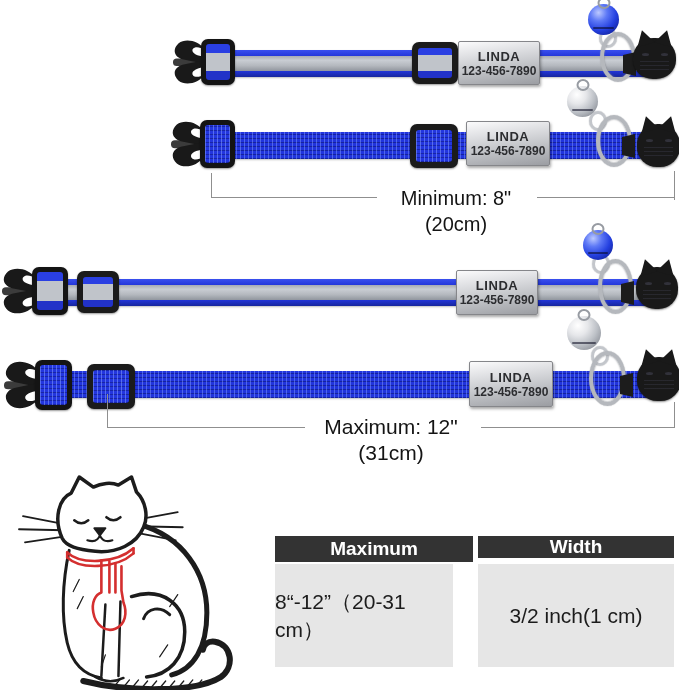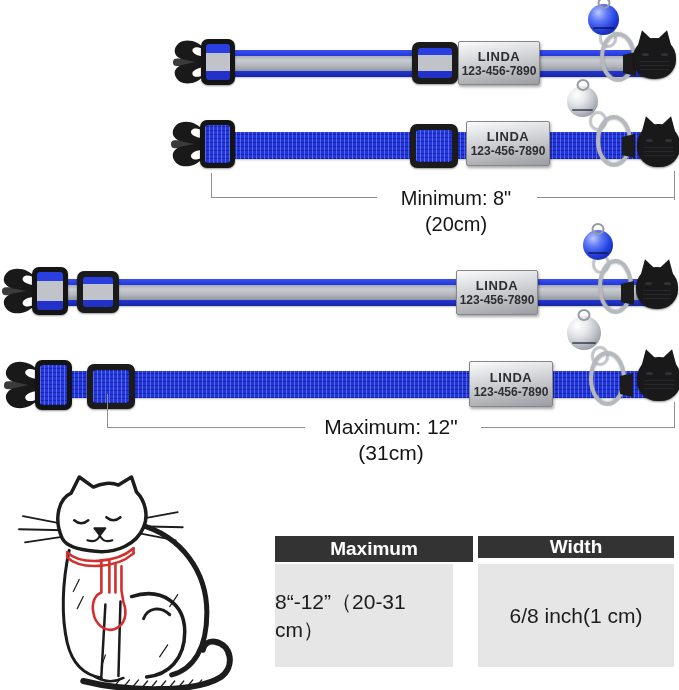--- a/index.html
+++ b/index.html
@@ -261,16 +261,16 @@
       <path d="M50,78 L50,83 M116,74 L116,79"></path>
       <path d="M84,86 L84,118 C78,120 74,128 76,138 C78,150 88,158 98,154 C108,150 110,138 106,128 L104,116 L104,92"></path>
       <path d="M92,87 L92,118 M98,89 L98,118"></path>
     </g>
   </svg>
 
   <div>
     <div class="spec-header" style="left:275px;top:536px;width:198px;height:26px;">Maximum</div>
     <div class="spec-header" style="left:478px;top:536px;width:196px;height:22px;">Width</div>
     <div class="spec-cell" style="left:275px;top:564px;width:178px;height:103px;">8“-12”（20-31 cm）</div>
-    <div class="spec-cell" style="left:478px;top:564px;width:196px;height:103px;">6/8 inch(1 cm)</div>
+    <div class="spec-cell" style="left:478px;top:564px;width:196px;height:103px;">3/2 inch(1 cm)</div>
   </div>
 
 </div>
 
 </body></html>

